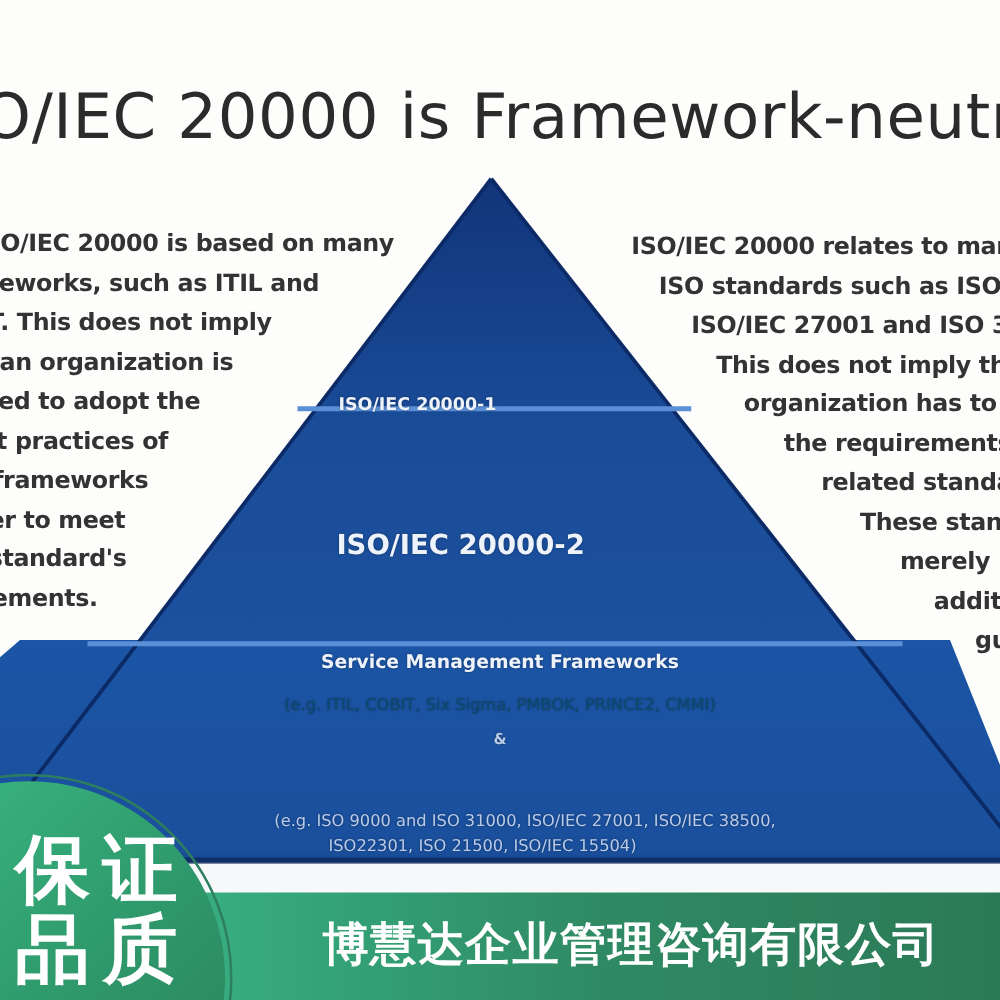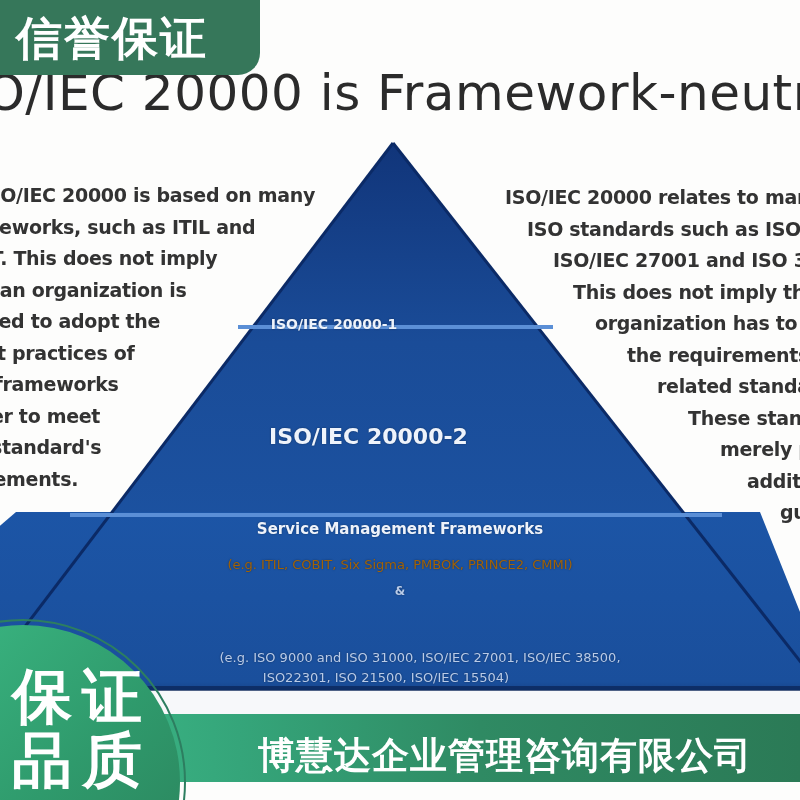--- a/index.html
+++ b/index.html
@@ -30,39 +30,39 @@
     
     .pyramid { position: absolute; left: 0; top: 0; width: 800px; height: 800px; }
     .pyr-text {
       position: absolute; color: #eef3fb; font-family: "DejaVu Sans", sans-serif;
       text-align: center; white-space: nowrap; font-weight: bold;
       text-shadow: 0 0 2px rgba(0,0,0,0.4);
     }
     .lvl1 { left: 0; width: 668px; top: 282px; font-size: 14px; margin-top: 34px; }
     .lvl2 { left: 0; width: 737px; top: 424px; font-size: 22px; }
     .lvl3-title { left: 0; width: 800px; top: 520px; font-size: 15px; }
-    .lvl3-sub { left: 0; width: 800px; top: 557px; font-size: 13px; font-weight: normal; color: #a16207; }
+    .lvl3-sub { left: 0; width: 800px; top: 557px; font-size: 13px; font-weight: normal; color: #0c4a6e; }
     .lvl3-amp { left: 0; width: 800px; top: 584px; font-size: 12px; color: #b9cbe8; }
     .lvl4-title { left: 0; width: 800px; top: 613px; font-size: 19px; }
     .lvl4-sub1 { left: 20px; width: 800px; top: 650px; font-size: 13px; font-weight: normal; color: #b9cbe8; }
     .lvl4-sub2 { left: -14px; width: 800px; top: 670px; font-size: 13px; font-weight: normal; color: #b9cbe8; }
 
     
     .badge-top {
       position: absolute; left: 0; top: 0; width: 260px; height: 75px;
       background: #36775a; border-bottom-right-radius: 22px;
     }
     .badge-top-text {
       position: absolute; left: 16px; top: 8px; font-size: 46px; font-weight: bold;
       color: #ffffff; letter-spacing: 2px; white-space: nowrap;
     }
 
     
     .bottom-band {
-      position: absolute; left: 0; top: 714px; width: 800px; height: 68px;
+      position: absolute; left: 0; top: 714px; width: 800px; height: 86px;
       background: linear-gradient(90deg, #3ec08b 0%, #35a57a 30%, #2f8a63 60%, #2b7a56 100%);
     }
     .bottom-band-text {
       position: absolute; left: 258px; top: 17px; font-size: 37px; font-weight: bold;
       color: #ffffff; letter-spacing: 1px; white-space: nowrap;
     }
 
     
     .badge-circle-ring {
       position: absolute; left: -140px; top: 619px; width: 326px; height: 326px;
@@ -142,23 +142,20 @@
   </svg>
 
   <div class="pyr-text lvl1">ISO/IEC 20000-1</div>
   <div class="pyr-text lvl2">ISO/IEC 20000-2</div>
   <div class="pyr-text lvl3-title">Service Management Frameworks</div>
   <div class="pyr-text lvl3-sub">(e.g. ITIL, COBIT, Six Sigma, PMBOK, PRINCE2, CMMI)</div>
   <div class="pyr-text lvl3-amp">&amp;</div>
   <div class="pyr-text lvl4-sub1">(e.g. ISO 9000 and ISO 31000, ISO/IEC 27001, ISO/IEC 38500,</div>
   <div class="pyr-text lvl4-sub2">ISO22301, ISO 21500, ISO/IEC 15504)</div>
 
-  <div class="badge-top">
-    <span class="badge-top-text">信誉保证</span>
-  </div>
 
   <div class="bottom-band">
     <span class="bottom-band-text">博慧达企业管理咨询有限公司</span>
   </div>
 
   <div class="badge-circle-ring"></div>
   <div class="badge-circle"></div>
   <div class="badge-circle-text">
     <span class="ln">保证</span>
     <span class="ln">品质</span>

